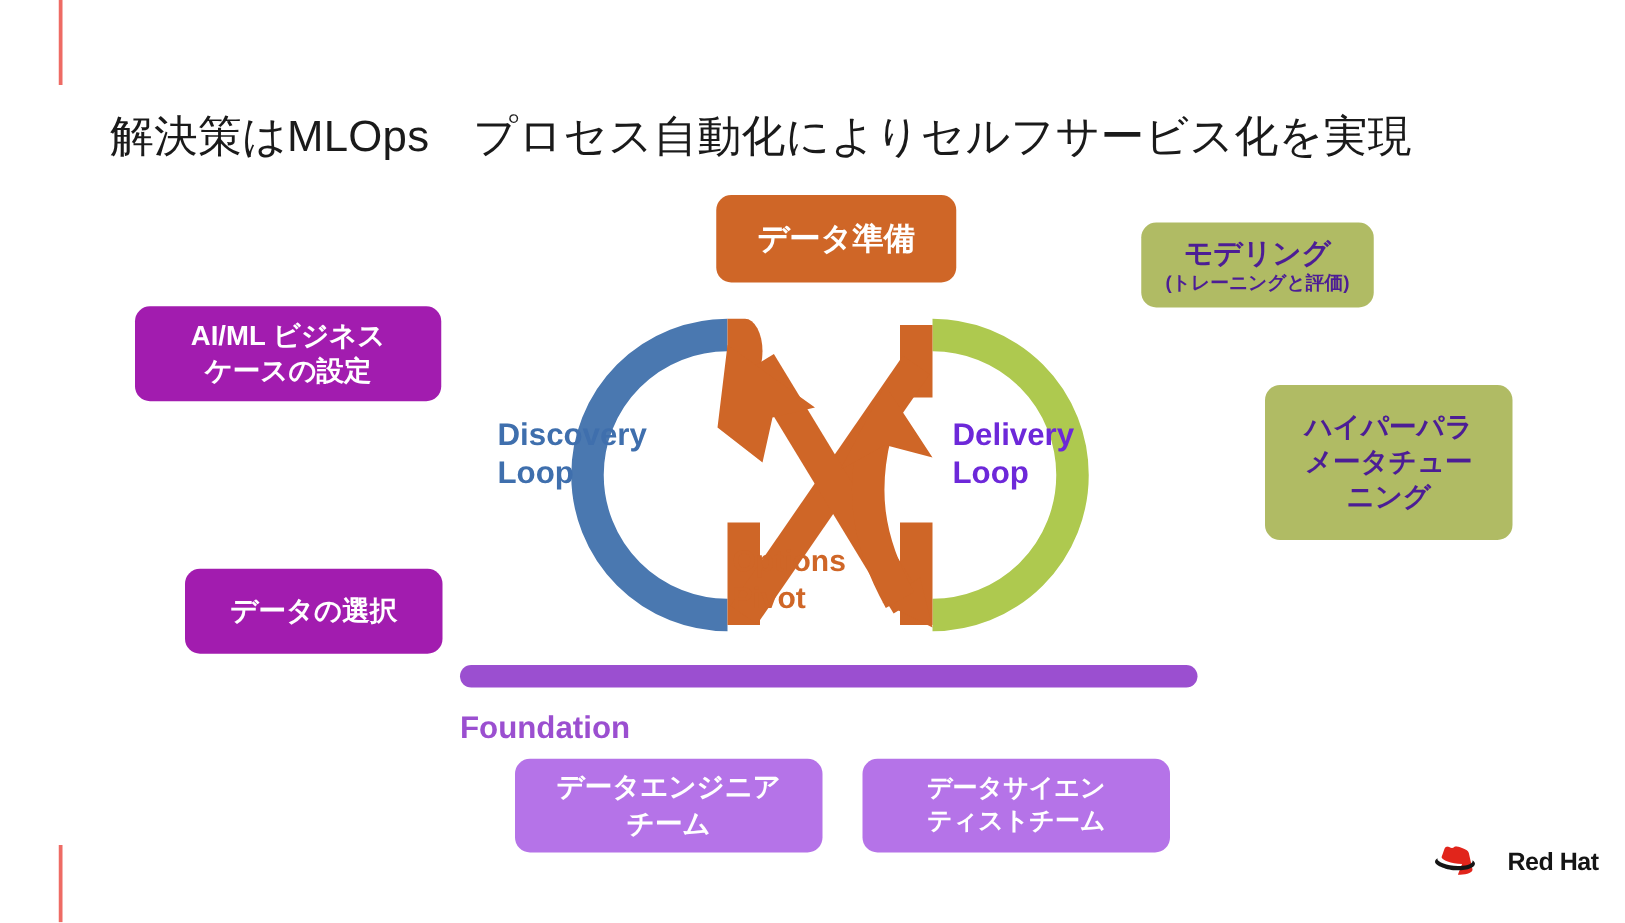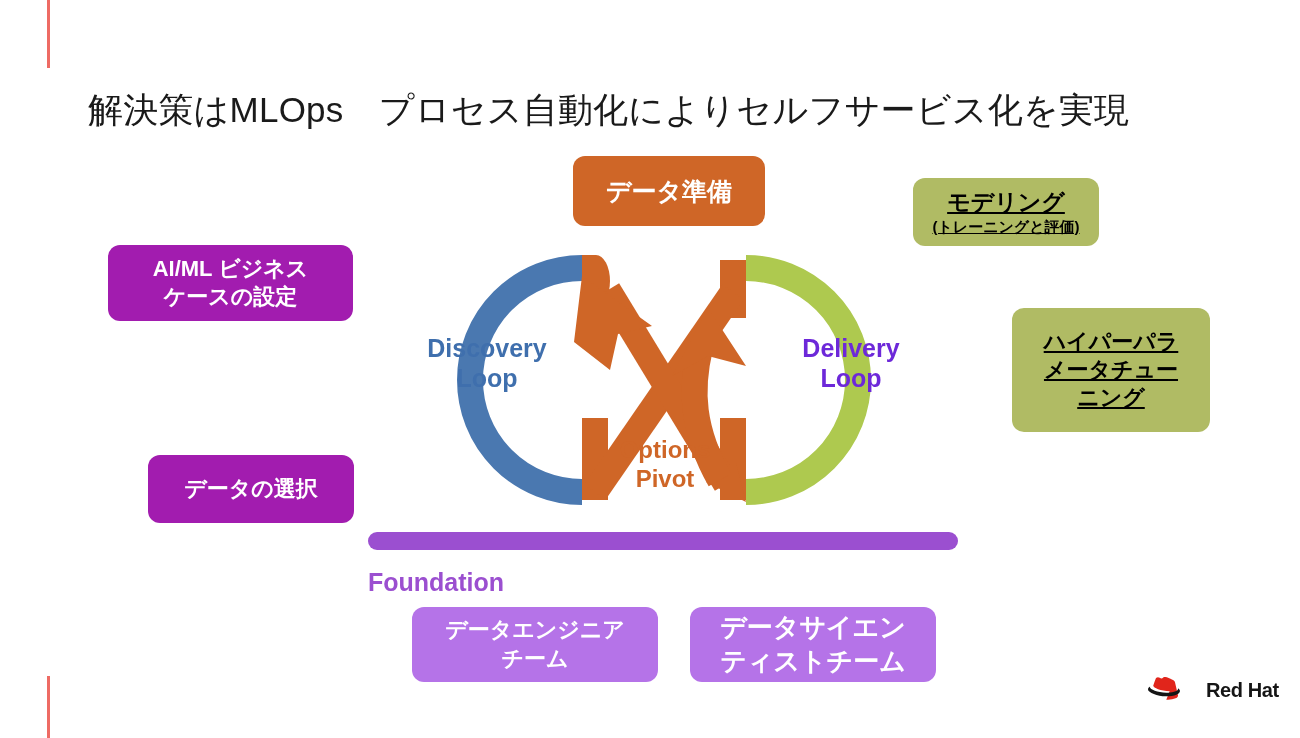--- a/index.html
+++ b/index.html
@@ -53,56 +53,56 @@
     align-items: center;
     justify-content: center;
     text-align: center;
     font-weight: bold;
     line-height: 1.28;
     padding: 6px 10px;
     white-space: pre-line;
   }
   .box.blue   { background: #a21caf; color: #ffffff; }
   .box.orange { background: #cf6627; color: #ffffff; }
-  .box.olive  { background: #b0bb64; color: #000000; text-decoration: underline; }
+  .box.olive  { background: #b0bb64; color: #4c1d95; }
   .box.purple { background: #b573e8; color: #ffffff; }
 
   .box .sub {
     display: block;
     font-size: 15px;
     font-weight: bold;
     line-height: 1.2;
     margin-top: 1px;
   }
   .box .main-line { display: block; }
 
   
   #box-ai-ml-business    { left: 108px; top: 245px; width: 245px; height: 76px;  font-size: 22px; }
   #box-data-selection    { left: 148px; top: 455px; width: 206px; height: 68px;  font-size: 22px; }
   #box-data-prep         { left: 573px; top: 156px; width: 192px; height: 70px;  font-size: 25px; }
   #box-modeling          { left: 913px; top: 178px; width: 186px; height: 68px;  font-size: 23px;
                            flex-direction: column; justify-content: center; }
   #box-hyperparam        { left: 1012px; top: 308px; width: 198px; height: 124px; font-size: 22px; }
   #box-model-deploy      { left: 982px; top: 450px; width: 236px; height: 84px;  font-size: 22px; }
   #box-data-eng-team     { left: 412px; top: 607px; width: 246px; height: 75px;  font-size: 22px; }
-  #box-data-sci-team     { left: 690px; top: 607px; width: 246px; height: 75px;  font-size: 26px; }
+  #box-data-sci-team     { left: 690px; top: 607px; width: 246px; height: 75px;  font-size: 20px; }
 
   
   #infinity-diagram {
     position: absolute;
     left: 360px;
     top: 230px;
     width: 608px;
     height: 300px;
   }
   #infinity-diagram svg { display: block; width: 100%; height: 100%; }
 
   .loop-label {
     position: absolute;
-    text-align: center;
+    text-align: left;
     font-weight: bold;
     font-size: 25px;
     line-height: 1.2;
     white-space: pre-line;
   }
   #label-discovery-loop { left: 398px; top: 333px; width: 178px; color: #3f6fad; }
   #label-delivery-loop  { left: 762px; top: 333px; width: 178px; color: #6d28d9; }
   #label-options-pivot  { left: 586px; top: 436px; width: 158px; color: #cf6627; font-size: 24px; }
 
   

